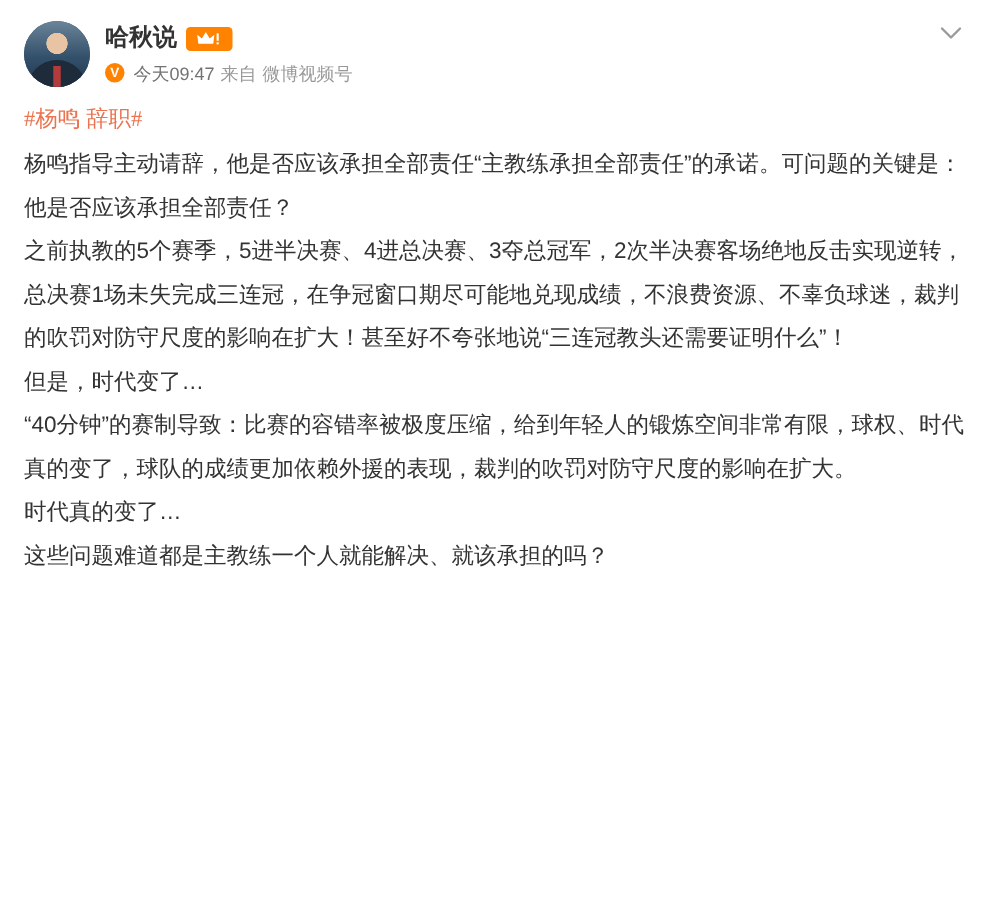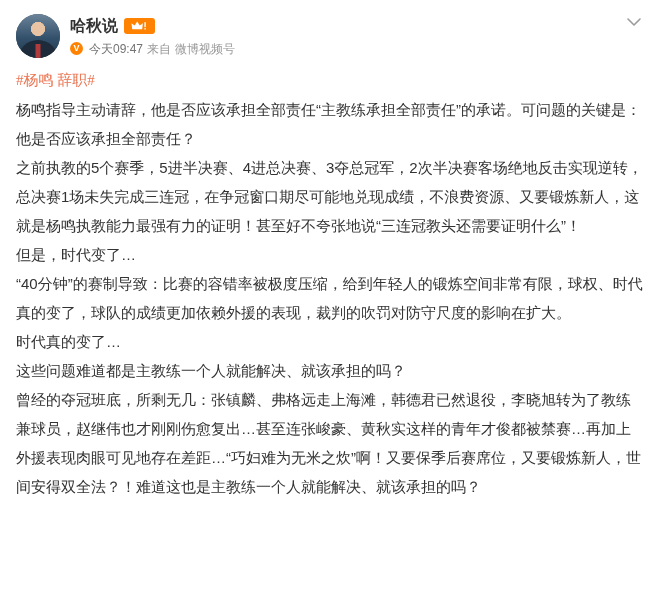--- a/index.html
+++ b/index.html
@@ -225,21 +225,20 @@
     <svg width="20" height="20" viewBox="0 0 20 20" aria-hidden="true">
       <path d="M4 7 L10 13 L16 7" fill="none" stroke="#9b9b9b" stroke-width="1.6" stroke-linecap="round" stroke-linejoin="round"></path>
     </svg>
   </div>
 
   <div class="post-body">
     <div class="topic-line">
       <span class="topic-link">#杨鸣 辞职#</span>
     </div>
     <p class="para">杨鸣指导主动请辞，他是否应该承担全部责任“主教练承担全部责任”的承诺。可问题的关键是：他是否应该承担全部责任？</p>
-    <p class="para">之前执教的5个赛季，5进半决赛、4进总决赛、3夺总冠军，2次半决赛客场绝地反击实现逆转，总决赛1场未失完成三连冠，在争冠窗口期尽可能地兑现成绩，不浪费资源、又要锻炼新人，这就是杨鸣执教能力最强有力的证明！甚至好不夸张地说“三连冠教头还需要证明什么”！</p>
+    <p class="para">之前执教的5个赛季，5进半决赛、4进总决赛、3夺总冠军，2次半决赛客场绝地反击实现逆转，总决赛1场未失完成三连冠，在争冠窗口期尽可能地兑现成绩，不浪费资源、不辜负球迷，裁判的吹罚对防守尺度的影响在扩大！甚至好不夸张地说“三连冠教头还需要证明什么”！</p>
     <p class="para">但是，时代变了…</p>
     <p class="para">“40分钟”的赛制导致：比赛的容错率被极度压缩，给到年轻人的锻炼空间非常有限，球权、时代真的变了，球队的成绩更加依赖外援的表现，裁判的吹罚对防守尺度的影响在扩大。</p>
     <p class="para">时代真的变了…</p>
     <p class="para">这些问题难道都是主教练一个人就能解决、就该承担的吗？</p>
-    <p class="para">曾经的夺冠班底，所剩无几：张镇麟、弗格远走上海滩，韩德君已然退役，李晓旭转为了教练兼球员，赵继伟也才刚刚伤愈复出…甚至连张峻豪、黄秋实这样的青年才俊都被禁赛…再加上外援表现肉眼可见地存在差距…“巧妇难为无米之炊”啊！又要保季后赛席位，又要锻炼新人，世间安得双全法？！难道这也是主教练一个人就能解决、就该承担的吗？</p>
   </div>
 
 </div>
 
 </body></html>

